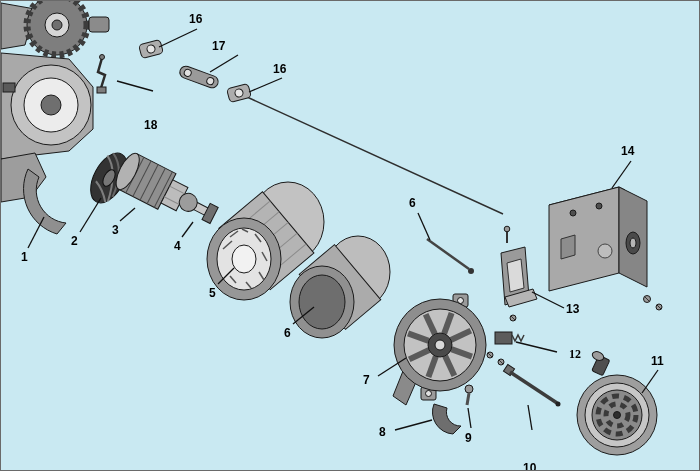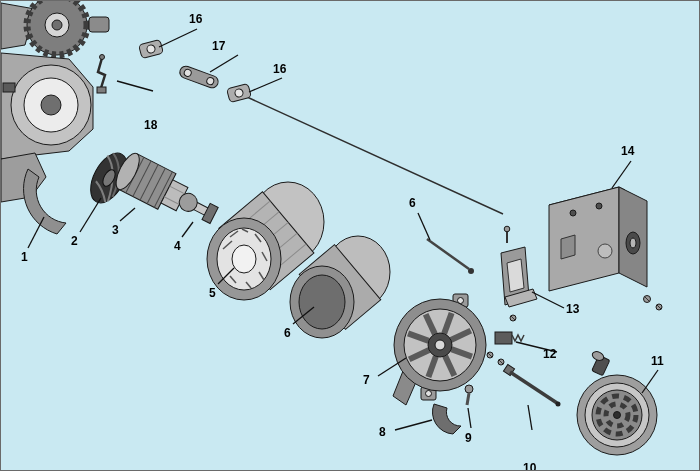--- a/index.html
+++ b/index.html
@@ -247,20 +247,20 @@
   <div class="callout" style="left:143px;top:82px;margin-top:34px;">18</div>
   <div class="callout" style="left:620px;top:142px;">14</div>
   <div class="callout" style="left:408px;top:194px;">6</div>
   <div class="callout" style="left:20px;top:248px;">1</div>
   <div class="callout" style="left:70px;top:232px;">2</div>
   <div class="callout" style="left:111px;top:221px;">3</div>
   <div class="callout" style="left:173px;top:237px;">4</div>
   <div class="callout" style="left:208px;top:284px;">5</div>
   <div class="callout" style="left:283px;top:324px;">6</div>
   <div class="callout" style="left:565px;top:300px;">13</div>
-  <div class="callout" style="left:542px;top:345px;">12</div>
+  <div class="callout" style="left:568px;top:345px;font-family:Liberation Serif, serif;">12</div>
   <div class="callout" style="left:362px;top:371px;">7</div>
   <div class="callout" style="left:650px;top:352px;">11</div>
   <div class="callout" style="left:378px;top:423px;">8</div>
   <div class="callout" style="left:464px;top:429px;">9</div>
   <div class="callout" style="left:522px;top:431px;margin-top:28px;">10</div>
 
 </div>
 
 </body></html>

